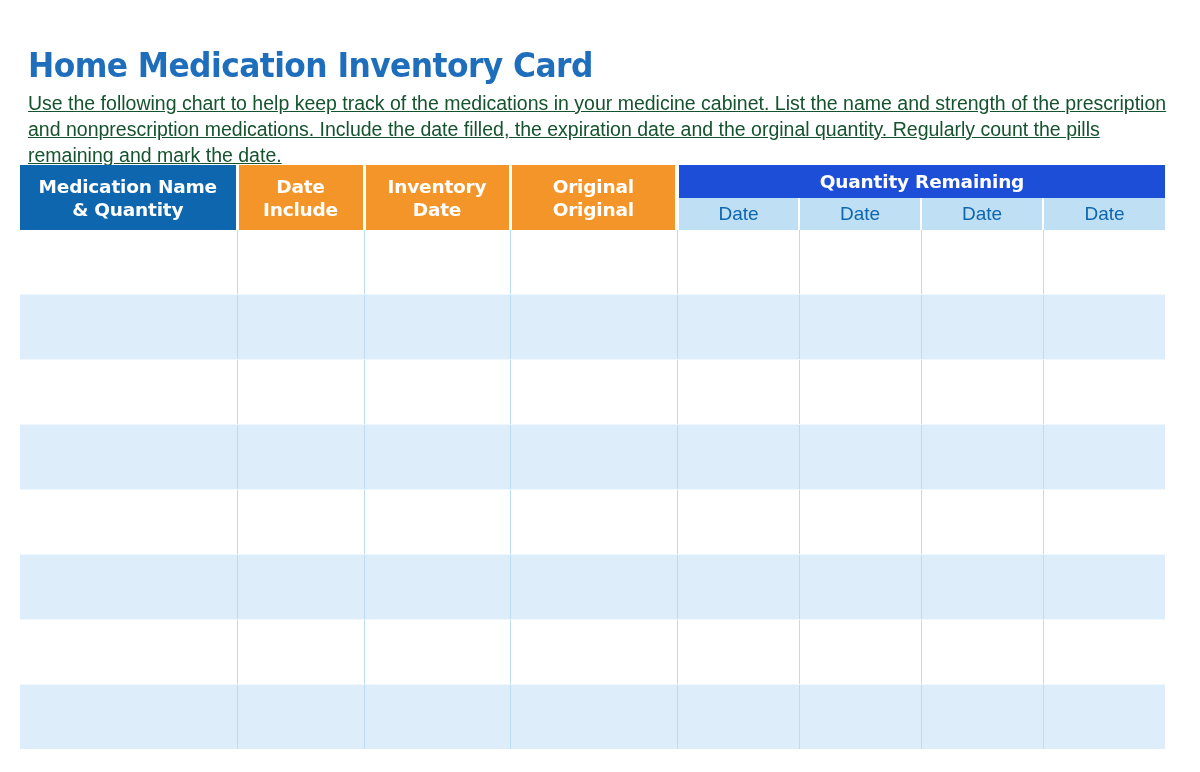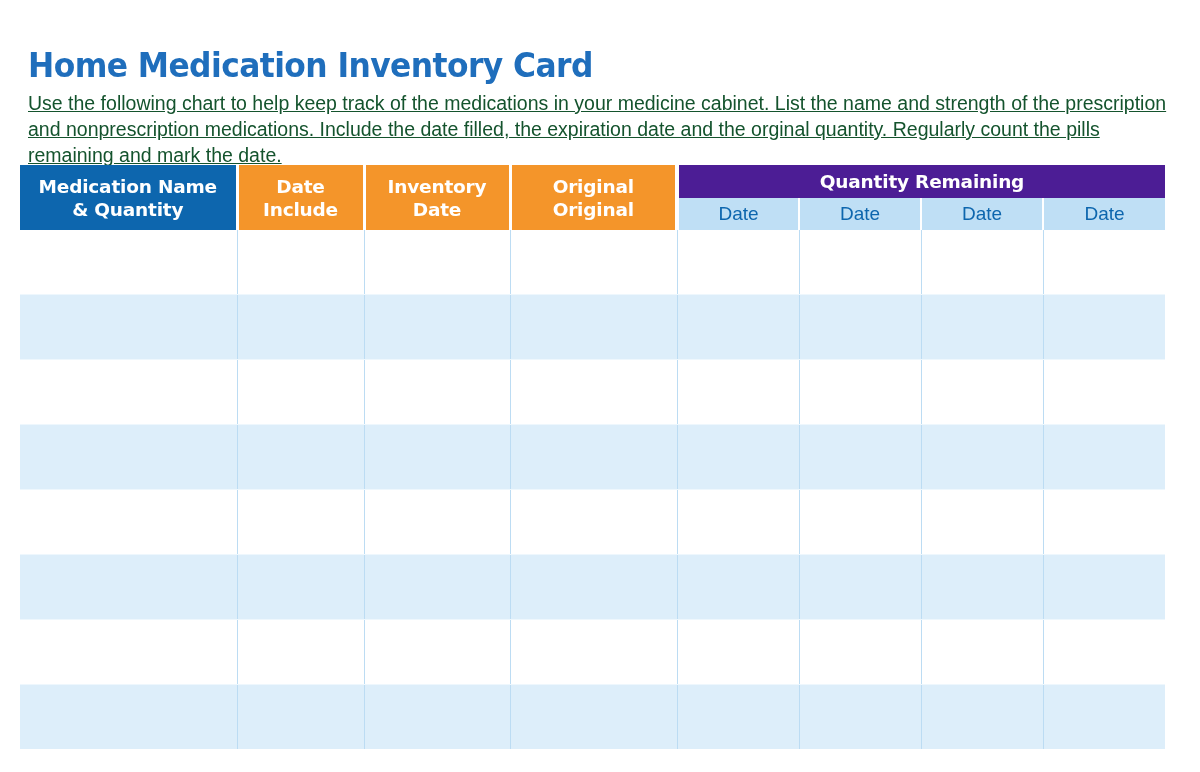--- a/index.html
+++ b/index.html
@@ -106,21 +106,21 @@
     height: 62px;
     border-right: 3px solid #ffffff;
   }
 
   .th-orange.last-orange {
     border-right: 4px solid #ffffff;
     text-align: center;
   }
 
   .th-group {
-    background: #4c1d95;
+    background: #1d4ed8;
     height: 33px;
   }
 
   .th-date {
     background: #bfdff5;
     height: 32px;
     color: #0d66ae;
     font-family: "Liberation Sans", sans-serif;
     font-weight: normal;
     font-size: 19px;

